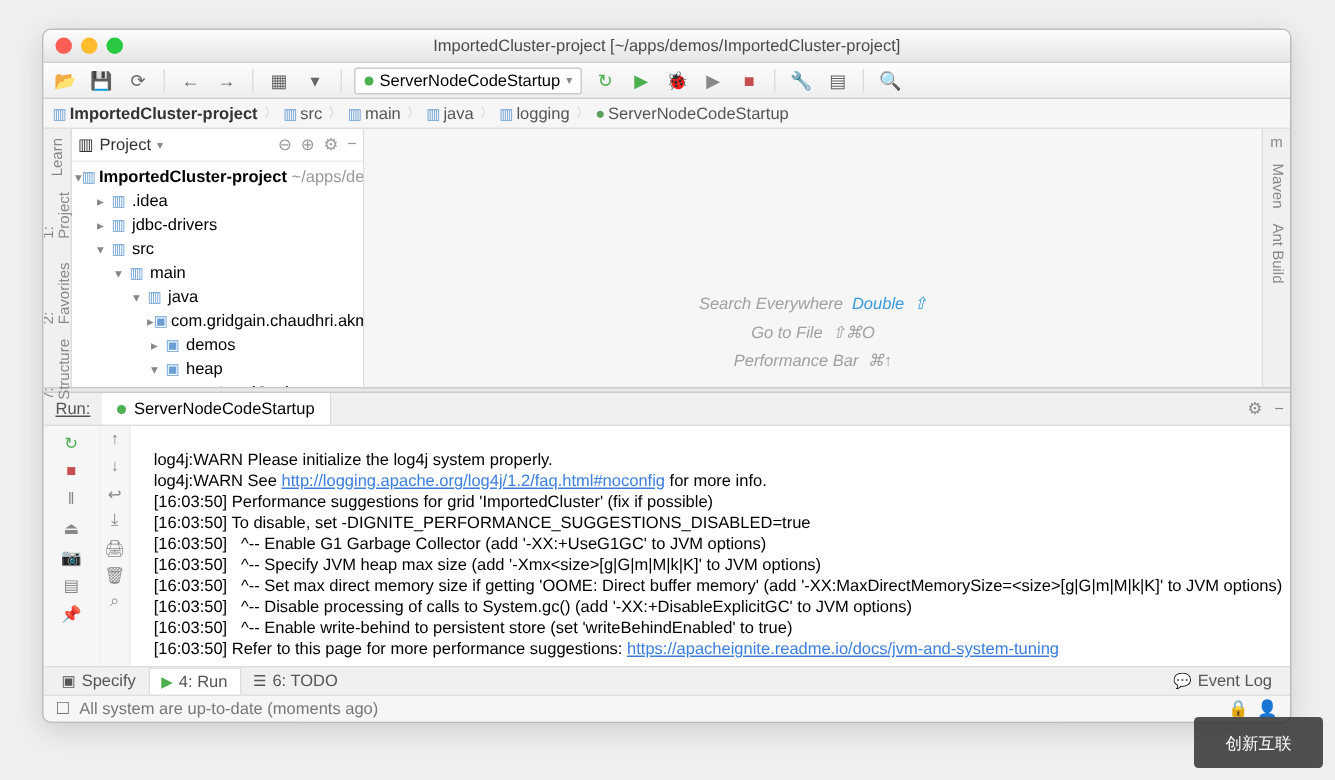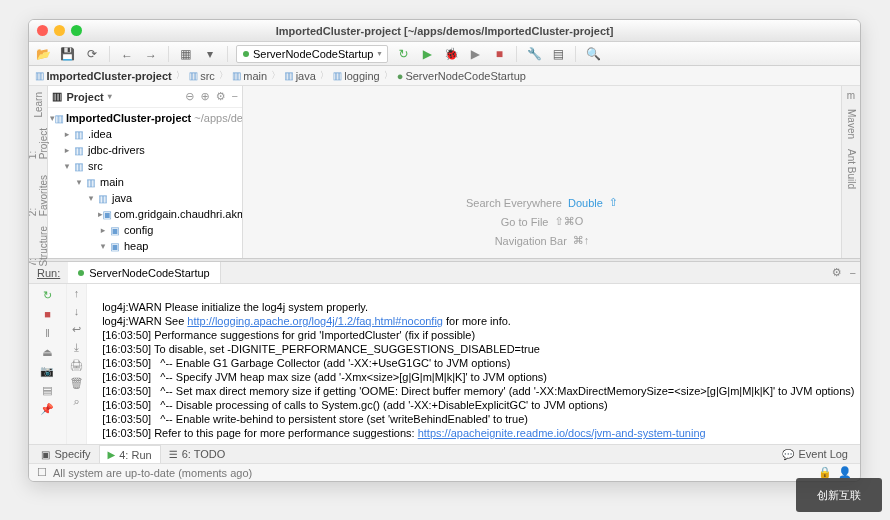--- a/index.html
+++ b/index.html
@@ -2,21 +2,21 @@
 <html><head>
 <meta charset="utf-8">
 <style>
 * { margin: 0; padding: 0; box-sizing: border-box; font-family: -apple-system, "Helvetica Neue", Arial, sans-serif; font-size: 11px; }
 body { background: #f0f0f0; width: 890px; height: 520px; position: relative; }
 .window { position:absolute; top:19px; left:28px; width:833px; height:463px; background:#f6f6f6; border:1px solid #bcbcbc; border-radius:6px; box-shadow:0 5px 20px rgba(0,0,0,.15); display:flex; flex-direction:column; overflow:hidden; }
 .titlebar { height:22px; background:linear-gradient(#fdfdfd,#e5e5e5); border-bottom:1px solid #d0d0d0; display:flex; align-items:center; position:relative; }
 .traffic { position:absolute; left:8px; top:5px; display:flex; gap:6px; }
 .tl { width:11px; height:11px; border-radius:50%; }
 .tl.r{background:#ff5f57;} .tl.y{background:#ffbd2e;} .tl.g{background:#28c840;}
-.title { flex:1; text-align:center; font-weight:700; color:#4a4a4a; }
+.title { flex:1; text-align:center; font-weight:400; color:#4a4a4a; }
 .toolbar { height:24px; background:linear-gradient(#fdfdfd,#eee); border-bottom:1px solid #d0d0d0; display:flex; align-items:center; padding:0 6px; gap:6px; }
 .tbtn { width:18px; height:18px; display:flex; align-items:center; justify-content:center; color:#666; font-size:12px; cursor:pointer; }
 .sep{width:1px;height:16px;background:#ddd;margin:0 2px;}
 .runcfg { display:flex; align-items:center; gap:4px; border:1px solid #ccc; border-radius:2px; padding:1px 6px; height:18px; background:#fff;}
 .runcfg .dot{width:6px;height:6px;border-radius:50%;background:#4caf50;}
 .runcfg .arrow{font-size:8px;color:#888;}
 .play{color:#4caf50;} .bug{color:#4caf50;} .coverage{color:#888;} .stop{color:#c74e4e;}
 .breadcrumb { height:20px; background:#f6f6f6; border-bottom:1px solid #e0e0e0; display:flex; align-items:center; padding:0 6px; gap:2px; color:#555;}
 .breadcrumb .folder-ico{color:#6a9fd4; font-size:10px;}
 .breadcrumb .sep-bc{color:#bbb; font-size:9px; margin:0 2px;}
@@ -31,21 +31,21 @@
 .sidebar-head .title{flex:1; display:flex; align-items:center; gap:4px; text-align:left; color:#333;}
 .titlearrow{font-size:8px;color:#888;}
 .sidebar-icons{display:flex;gap:6px;color:#999;font-size:11px;}
 .tree{flex:1; overflow:auto; padding:2px 0;}
 .node{display:flex;align-items:center;height:16px; padding-right:4px; white-space:nowrap; cursor:default;}
 .tw{width:10px;text-align:center;color:#888;font-size:9px;}
 .fico{width:14px;text-align:center;font-size:10px;color:#6a9fd4;}
 .lbl{padding-left:2px;}
 .muted{color:#999;}
 .editor{flex:1; background:#f6f6f6; position:relative;}
-.hints{position:absolute; top:110px; left:0; right:0; text-align:center; color:#a9a9a9; display:flex; flex-direction:column; gap:6px;}
+.hints{position:absolute; top:110px; left:0; right:0; text-align:center; color:#a9a9a9; display:flex; flex-direction:column; gap:6px;font-style:italic;}
 .hints .row{display:flex; justify-content:center; gap:6px; align-items:center;}
 .hints .text{color:#a0a0a0;}
 .hints .link{color:#399bdd;}
 .hints .key{color:#a0a0a0;}
 .splitter{height:4px;background:#e8e8e8;border-top:1px solid #ccc;border-bottom:1px solid #ccc;cursor:ns-resize;}
 .runpanel{height:182px; background:#fff; display:flex; flex-direction:column;}
 .runtabs{height:22px; background:#f0f0f0; border-bottom:1px solid #ddd; display:flex; align-items:center;}
 .runtabs .lbl-run{padding:0 8px; color:#555;text-decoration:underline;}
 .runtabs .tab{background:#fff; height:100%; display:flex; align-items:center; padding:0 10px; border-right:1px solid #ddd; gap:5px;}
 .runtabs .dot{width:6px;height:6px;border-radius:50%;background:#4caf50;}
@@ -184,21 +184,21 @@
             <span class="lbl">java</span>
           </div>
         <div class="node" style="padding-left:50px">
             <span class="tw">▸</span>
             <span class="fico">▣</span>
             <span class="lbl">com.gridgain.chaudhri.akmal.mode</span>
           </div>
         <div class="node" style="padding-left:50px">
             <span class="tw">▸</span>
             <span class="fico">▣</span>
-            <span class="lbl">config</span>
+            <span class="lbl">demos</span>
           </div>
         <div class="node" style="padding-left:50px">
             <span class="tw">▾</span>
             <span class="fico">▣</span>
             <span class="lbl">heap</span>
           </div>
         <div class="node" style="padding-left:72px">
             <span class="tw"></span>
             <span class="fico" style="color:#5b9e5b">●</span>
             <span class="lbl">LoadCaches</span>
@@ -212,21 +212,21 @@
         <div class="row">
             <span class="text">Search Everywhere</span> 
             <span class="link">Double</span> 
             <span class="link">⇧</span>
           </div>
         <div class="row">
             <span class="text">Go to File</span> 
             <span class="key">⇧⌘O</span>
           </div>
         <div class="row">
-            <span class="text">Navigation Bar</span> 
+            <span class="text">Performance Bar</span> 
             <span class="key">⌘↑</span>
           </div>
       </div>
     </div>
 
     <div class="rightgutter">
       <span style="font-size:10px;color:#888">m</span>
       <span class="vtext">Maven</span>
       <span class="vtext">Ant Build</span>
     </div>

